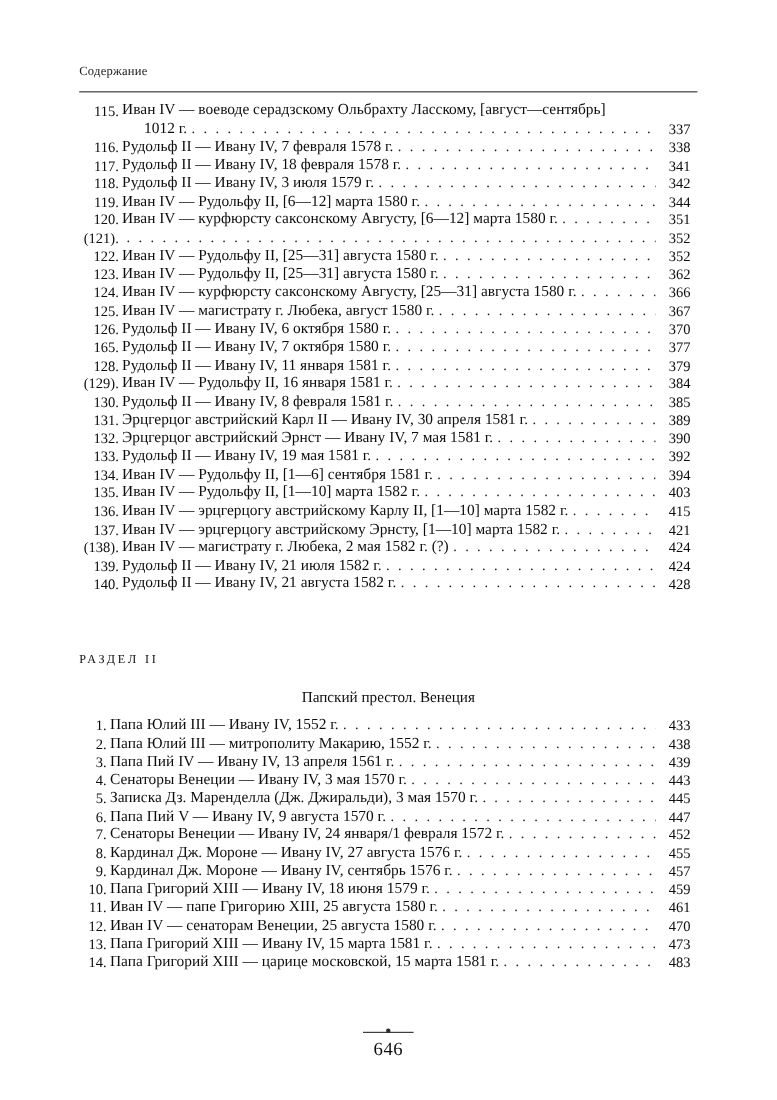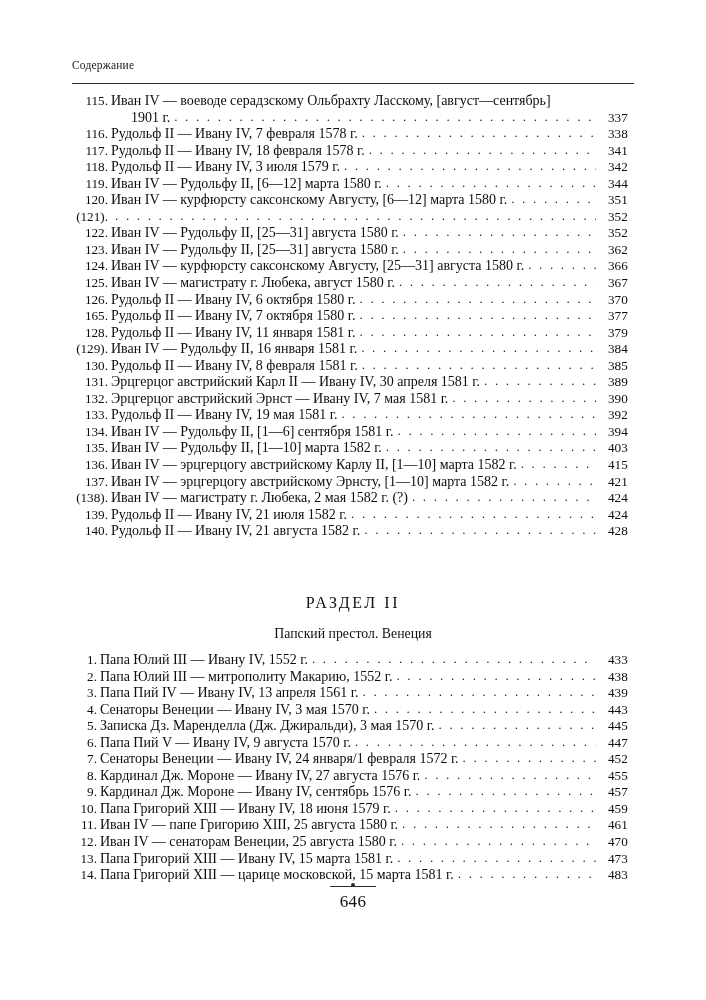--- a/index.html
+++ b/index.html
@@ -114,41 +114,40 @@
   
   .toc-entry.no-leader .entry-leader::before { content: ""; }
   .toc-entry.no-leader .entry-page { visibility: hidden; }
 
   
   .part-heading {
     position: absolute;
     left: 72px;
     top: 594px;
     width: 562px;
-    text-align: center;
-    font-size: 16px;
+    font-size: 11px;
     letter-spacing: 2.6px;
     color: #101010;
   }
   .part-subheading {
     position: absolute;
     left: 72px;
     top: 626px;
     width: 562px;
     text-align: center;
     font-size: 13.8px;
     font-weight: normal;
     color: #101010;
   }
 
   
   .folio {
     position: absolute;
     left: 0;
-    top: 882px;
+    top: 934px;
     width: 706px;
     text-align: center;
   }
   .folio-ornament {
     width: 46px;
     height: 9px;
     margin: 0 auto 1px auto;
     position: relative;
   }
   .folio-ornament::before {
@@ -189,21 +188,21 @@
 
   <div class="toc" id="toc-part-one">
       <div class="toc-entry no-leader">
         <span class="entry-num">115.</span>
         <span class="entry-title">Иван IV — воеводе серадзскому Ольбрахту Ласскому, [август—сентябрь]</span>
         <span class="entry-leader"></span>
         <span class="entry-page"></span>
       </div>
       <div class="toc-entry wrap-line">
         <span class="entry-num"></span>
-        <span class="entry-title">1901 г.</span>
+        <span class="entry-title">1012 г.</span>
         <span class="entry-leader"></span>
         <span class="entry-page">337</span>
       </div>
       <div class="toc-entry">
         <span class="entry-num">116.</span>
         <span class="entry-title">Рудольф II — Ивану IV, 7 февраля 1578 г.</span>
         <span class="entry-leader"></span>
         <span class="entry-page">338</span>
       </div>
       <div class="toc-entry">

